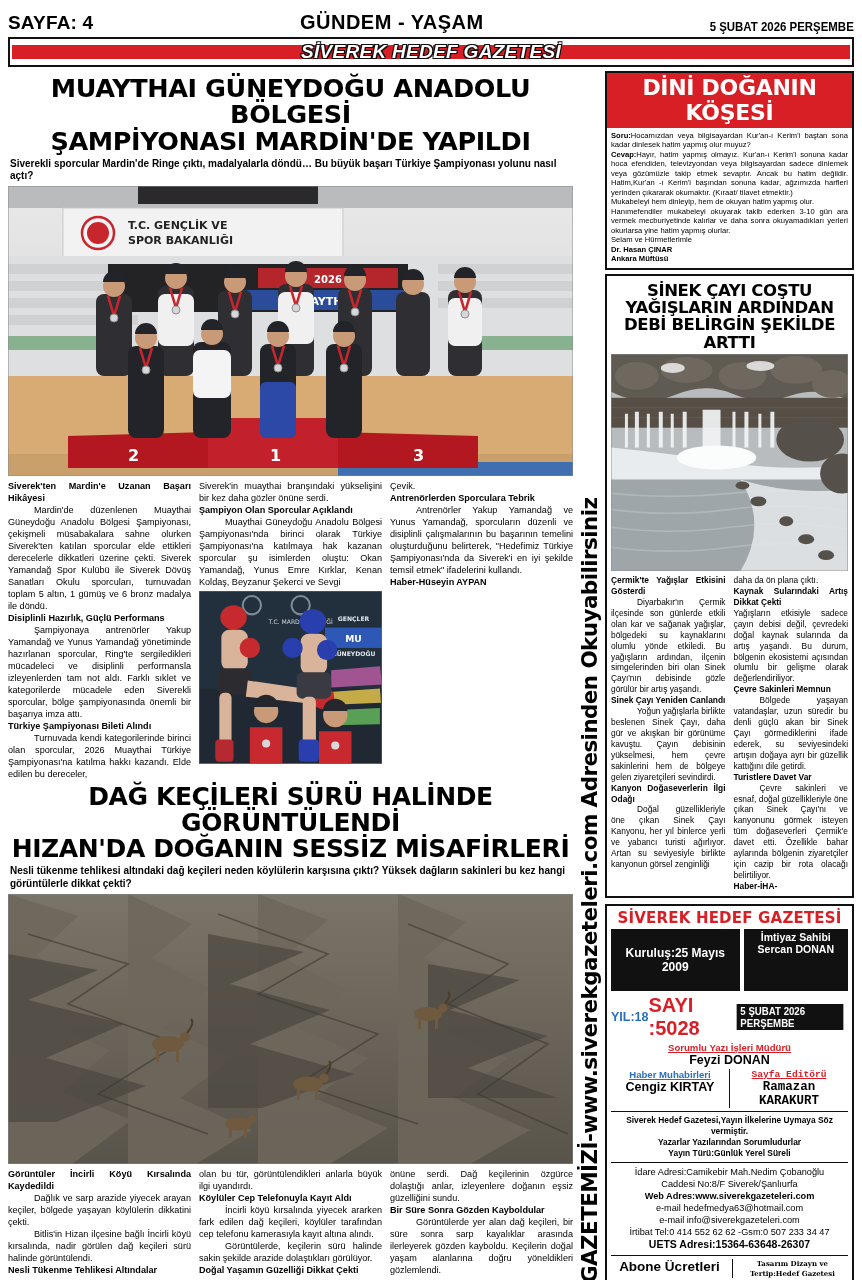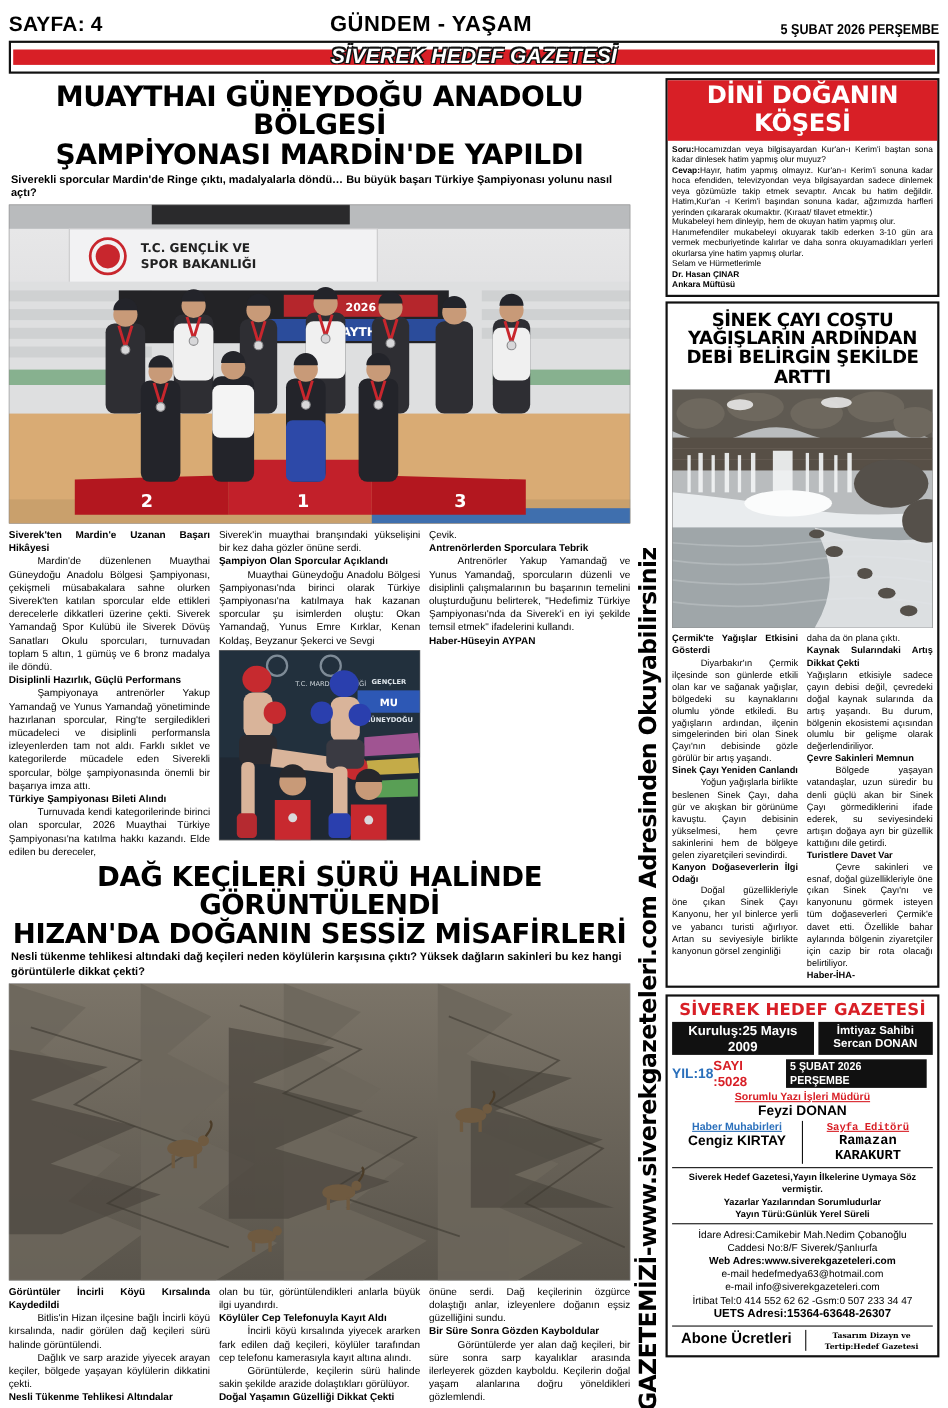--- a/index.html
+++ b/index.html
@@ -58,26 +58,26 @@
 
   .body2{display:flex;gap:8px;margin-top:4px;}
   .body2 .c{flex:1;font-size:8.4px;line-height:1.3;text-align:justify;}
   .body2 .c p{margin:0;}
 
   
   .colophon{border:2px solid #111;margin-top:6px;padding:3px 4px 4px;}
   .co-title{text-align:center;color:#d81f26;font-weight:bold;font-size:15px;letter-spacing:.2px;
      font-family:"DejaVu Sans",sans-serif;}
   .co-row1{display:flex;gap:4px;margin-top:2px;}
-  .co-blk{background:#111;color:#fff;font-weight:bold;text-align:center;padding:1px 4px;}
+  .co-blk{background:#111;color:#fff;font-weight:bold;text-align:center;padding:17px 4px;}
   .co-kurulus{font-size:12px;flex:1.25;display:flex;align-items:center;justify-content:center;}
   .co-imtiyaz{flex:1;font-size:10.5px;line-height:1.15;padding:2px 4px;}
   .co-row2{display:flex;align-items:center;justify-content:space-between;margin-top:3px;}
   .co-yil{color:#2a6fbb;font-weight:bold;font-size:12.5px;}
-  .co-sayi{color:#d81f26;font-weight:bold;font-size:12px;}
+  .co-sayi{color:#d81f26;font-weight:bold;font-size:20px;}
   .co-date{background:#111;color:#fff;font-weight:bold;font-size:10.5px;padding:1px 4px;transform:scaleX(.92);}
   .co-c{text-align:center;}
   .co-lbl-r{color:#d81f26;font-size:9.6px;font-weight:bold;text-decoration:underline;}
   .co-lbl-b{color:#2a6fbb;font-size:9.6px;font-weight:bold;text-decoration:underline;}
   .co-nm{font-weight:bold;font-size:12.5px;}
   .co-row3{display:flex;margin-top:2px;}
   .co-row3 .half{flex:1;text-align:center;}
   .co-row3 .half+.half{border-left:1px solid #111;font-family:Liberation Mono, monospace;}
   .co-rule{border-top:1px solid #111;margin:3px 0;}
   .co-note{text-align:center;font-size:8.4px;font-weight:bold;line-height:1.3;}
@@ -386,22 +386,22 @@
                 <rect x="6" y="4" width="3" height="10"></rect>
               <circle cx="14" cy="-5" r="4.2"></circle>
             </g>
           </g>
           <rect x="0" y="0" width="565" height="270" fill="none" stroke="#8a8a8a"></rect>
         </svg>
 
         <div class="body3">
           <div class="c">
             <p class="sub">Görüntüler İncirli Köyü Kırsalında Kaydedildi</p>
+            <p class="ind">Dağlık ve sarp arazide yiyecek arayan keçiler, bölgede yaşayan köylülerin dikkatini çekti.</p>
             <p class="ind">Bitlis'in Hizan ilçesine bağlı İncirli köyü kırsalında, nadir görülen dağ keçileri sürü halinde görüntülendi.</p>
-            <p class="ind">Dağlık ve sarp arazide yiyecek arayan keçiler, bölgede yaşayan köylülerin dikkatini çekti.</p>
             <p class="sub">Nesli Tükenme Tehlikesi Altındalar</p>
 
           </div>
           <div class="c">
             <p>olan bu tür, görüntülendikleri anlarla büyük ilgi uyandırdı.</p>
             <p class="sub">Köylüler Cep Telefonuyla Kayıt Aldı</p>
             <p class="ind">İncirli köyü kırsalında yiyecek ararken fark edilen dağ keçileri, köylüler tarafından cep telefonu kamerasıyla kayıt altına alındı.</p>
             <p class="ind">Görüntülerde, keçilerin sürü halinde sakin şekilde arazide dolaştıkları görülüyor.</p>
             <p class="sub">Doğal Yaşamın Güzelliği Dikkat Çekti</p>
 

